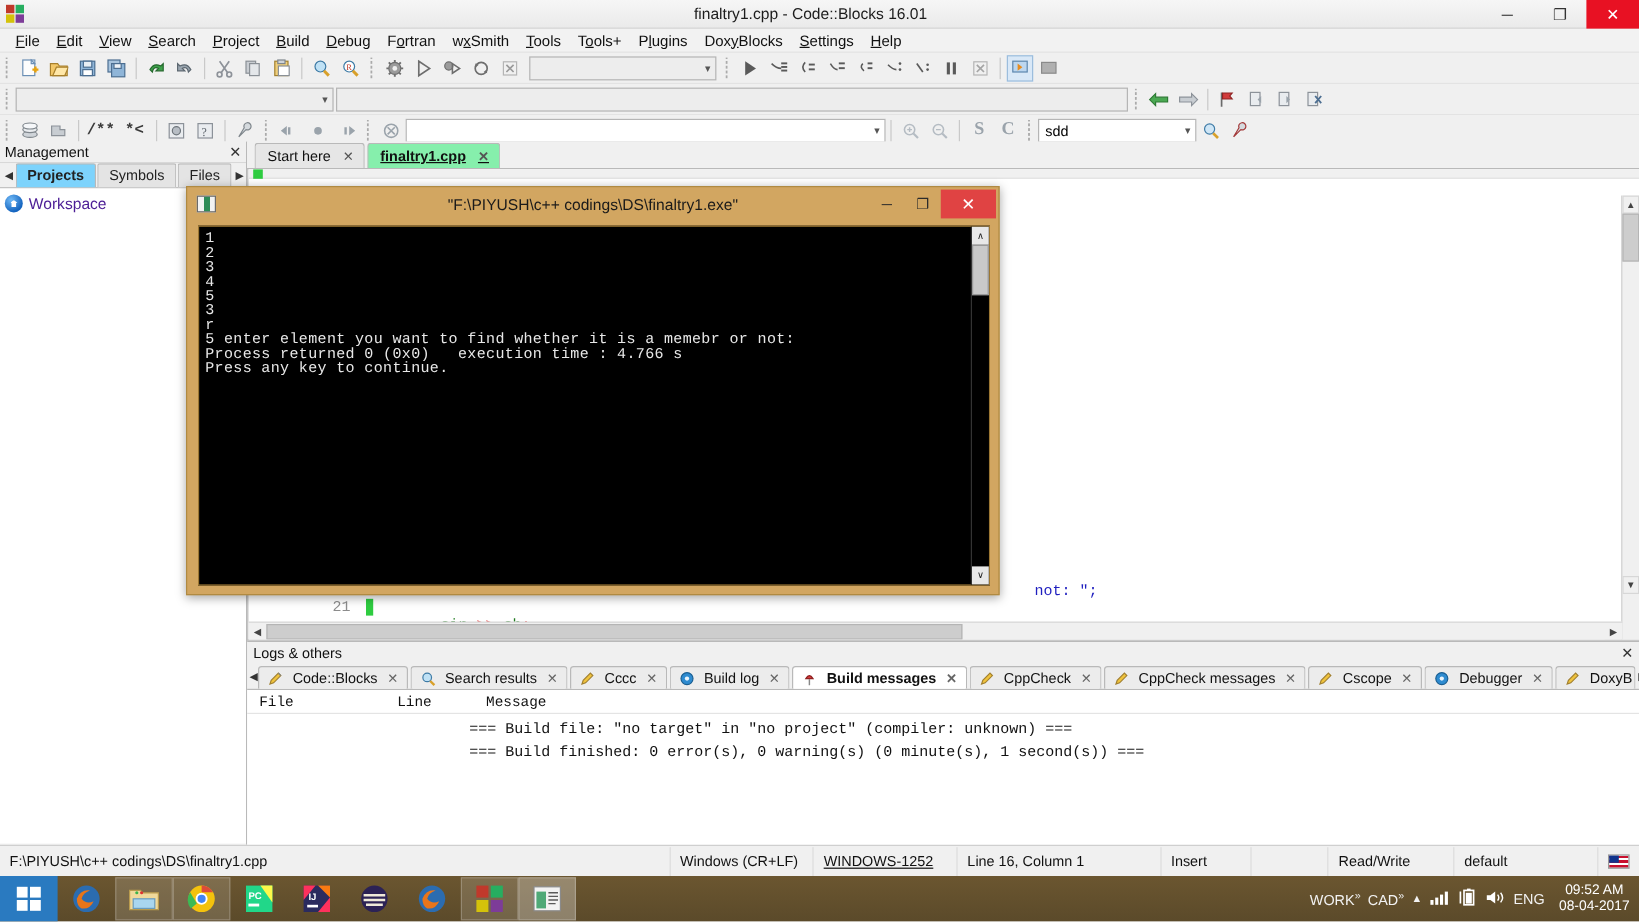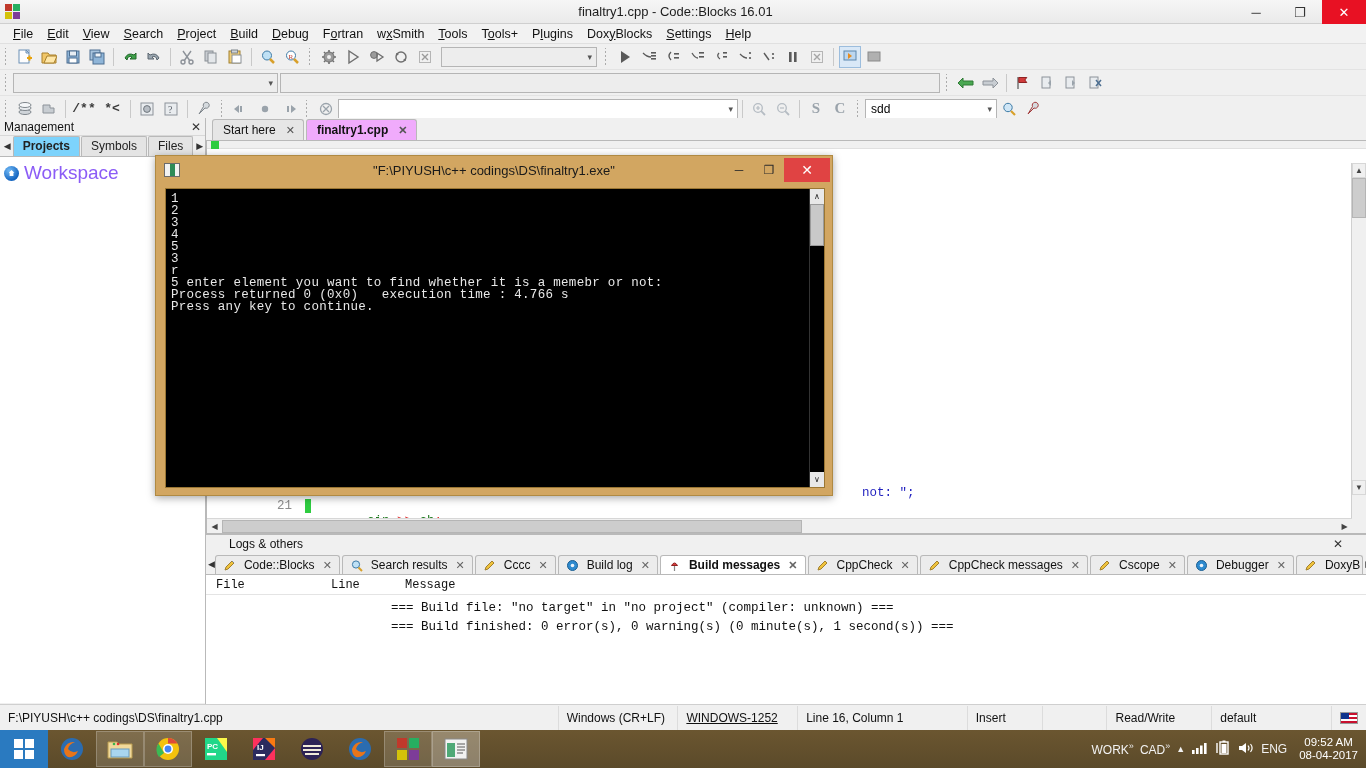--- a/index.html
+++ b/index.html
@@ -99,41 +99,41 @@
     border-bottom: 1px solid #b9b9b9; background: #f0f0f0;
   }
   .arrowbtn { width: 14px; text-align: center; font-size: 9px; color: #333; line-height: 19px;}
   .mtab {
     padding: 2px 9px 3px 9px; font-size: 12px; border: 1px solid #b9b9b9;
     border-bottom: none; background: #e4e4e4; color:#222; margin-right:1px;
     border-radius: 2px 2px 0 0;
   }
   .mtab.active { background: #7dd3fc; font-weight: bold; }
   .mgmt-body { padding: 5px 4px; background:#fff; height:546px; }
-  .ws-row { display: flex; align-items: center; gap: 5px; font-size: 19px; color:#8b5cf6;}
+  .ws-row { display: flex; align-items: center; gap: 5px; font-size: 13px; color:#4c1d95;}
   .ws-icon {
     width: 15px; height: 15px; border-radius: 50%;
     background: radial-gradient(circle at 35% 30%, #6fb8f5, #1565c0 70%);
     display:flex;align-items:center;justify-content:center;
   }
   .ws-icon::after{ content:""; display:block; width:6px;height:6px;background:#fff;
     clip-path: polygon(50% 0,100% 45%,82% 45%,82% 100%,18% 100%,18% 45%,0 45%); }
 
   
   .editor-wrap {
     position: absolute; left: 206px; top: 118px; width: 1160px; height: 416px;
     background: #f0f0f0;
   }
   .etabs { height: 22px; display: flex; align-items: flex-end; padding-left: 6px; background:#f0f0f0;}
   .etab {
     display:flex; align-items:center; gap:10px;
     padding: 3px 8px 3px 10px; font-size: 12px; border:1px solid #b9b9b9; border-bottom:none;
     background:#e6e6e6; color:#111; margin-right:2px; border-radius:3px 3px 0 0;
   }
-  .etab.active { background:#f0abfc; font-weight:bold; }
+  .etab.active { background:#86efac; font-weight:bold;text-decoration:underline; }
   .etab .x { color:#555; font-size:11px; }
   .code-area {
     position:absolute; left:0; top:22px; width:1160px; height:394px;
     background:#fff; border:1px solid #b9b9b9; border-right:none;
     overflow:hidden;
   }
   .code-strip {
     height: 8px; background:#f0f0f0; border-bottom:1px solid #e0e0e0;
     position:relative;
   }
@@ -161,21 +161,21 @@
   .hs-track{flex:1;height:13px;background:#f0f0f0;position:relative;}
   .hs-thumb{position:absolute;left:0;top:0;height:13px;width:580px;background:#cdcdcd;border:1px solid #b5b5b5;}
 
   
   .logs {
     position:absolute; left:206px; top:534px; width:1160px; height:170px;
     background:#f0f0f0; border-top:1px solid #b9b9b9;
   }
   .logs-head {
     height:18px; display:flex; align-items:center; justify-content:space-between;
-    padding:0 23px; font-size:12px; color:#111;
+    padding:0 5px; font-size:12px; color:#111;
   }
   .logs-tabs {
     display:flex; align-items:flex-end; height:22px; padding-left:2px;
     border-bottom:1px solid #b9b9b9;
   }
   .ltab {
     display:flex;align-items:center;gap:8px;
     padding:2px 7px; font-size:12px; border:1px solid #b9b9b9; border-bottom:none;
     background:#ececec; color:#111; margin-right:2px; border-radius:3px 3px 0 0;
     white-space:nowrap;

